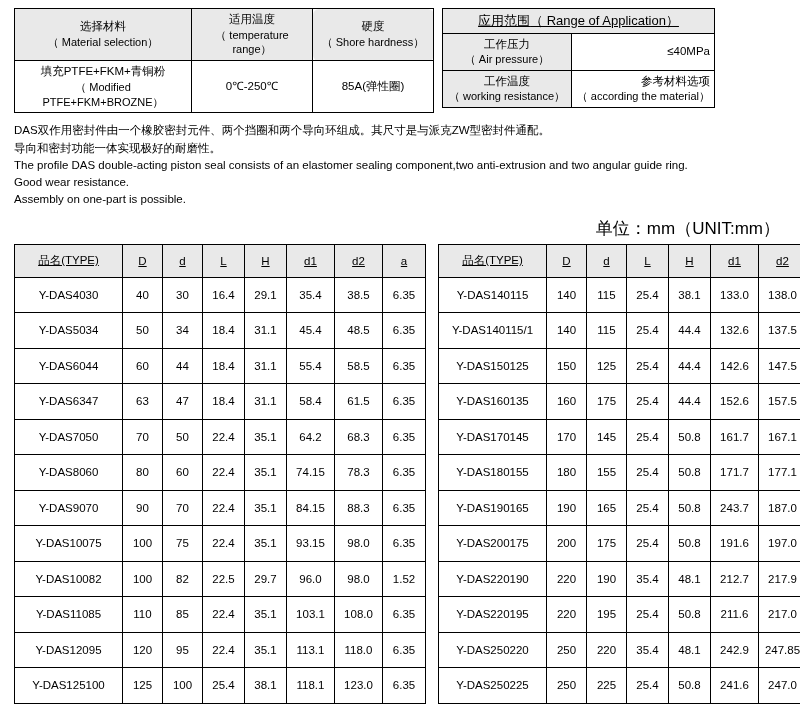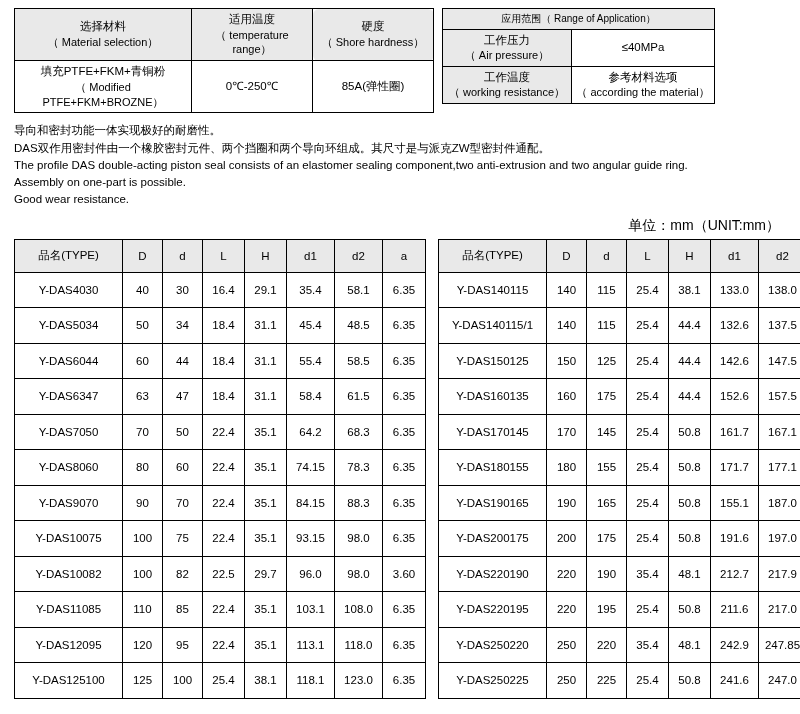--- a/index.html
+++ b/index.html
@@ -51,36 +51,36 @@
     font-size: 11.5px;
   }
   .en {
     display: block;
     font-size: 11px;
   }
   .spec-left .c1 { width: 168px; }
   .spec-left .c2 { width: 112px; }
   .spec-left .c3 { width: 112px; border-radius: 6px; }
 
-  .spec-right .r-title { font-size: 10px; }
+  .spec-right .r-title { font-size: 13px; text-decoration: underline; }
   .spec-right .rc1 { width: 120px; }
-  .spec-right .rc2 { width: 134px; }
+  .spec-right .rc2 { width: 134px; text-align: right; }
 
   
   .desc {
     margin-top: 9px;
     line-height: 1.5;
     font-size: 11.5px;
   }
   .desc p {
     margin: 0;
   }
   .unit-line {
     text-align: right;
-    font-size: 14px;
+    font-size: 17px;
     margin-top: 8px;
     margin-bottom: 4px;
     padding-right: 6px;
   }
 
   
   .data-row {
     display: flex;
     gap: 12px;
     align-items: flex-start;
@@ -95,20 +95,21 @@
     text-align: center;
     vertical-align: middle;
     font-weight: normal;
     font-size: 11.5px;
     height: 34.5px;
     padding: 0 1px;
   }
   .data-table thead th {
     background: #e9e9e9;
     height: 32px;
+    text-decoration: underline;
   }
   .data-table col.type { width: 108px; }
   .data-table col.n    { width: 40px; }
   .data-table col.l    { width: 42px; }
   .data-table col.dd   { width: 48px; }
   .data-table col.a    { width: 43px; }
   .type-cell { text-align: center; }
 </style>
 </head>
 <body>
@@ -167,25 +168,25 @@
             <span class="cn">参考材料选项</span>
             <span class="en">（ according the material）</span>
           </td>
         </tr>
       </tbody>
     </table>
 
   </div>
 
   <div class="desc">
+    <p>DAS双作用密封件由一个橡胶密封元件、两个挡圈和两个导向环组成。其尺寸是与派克ZW型密封件通配。</p>
     <p>导向和密封功能一体实现极好的耐磨性。</p>
-    <p>DAS双作用密封件由一个橡胶密封元件、两个挡圈和两个导向环组成。其尺寸是与派克ZW型密封件通配。</p>
     <p>The profile DAS double-acting piston seal consists of an elastomer sealing component,two anti-extrusion and two angular guide ring.</p>
+    <p>Good wear resistance.</p>
     <p>Assembly on one-part is possible.</p>
-    <p>Good wear resistance.</p>
   </div>
 
   <div class="unit-line">单位：mm（UNIT:mm）</div>
 
   <div class="data-row">
 
     <table class="data-table" id="tbl-left">
       <colgroup>
         <col class="type">
           <col class="n">
@@ -209,21 +210,21 @@
           </tr>
       </thead>
       <tbody>
           <tr>
             <td class="type-cell">Y-DAS4030</td>
             <td>40</td>
             <td>30</td>
             <td>16.4</td>
             <td>29.1</td>
             <td>35.4</td>
-            <td>58.1</td>
+            <td>38.5</td>
             <td>6.35</td>
           </tr>
           <tr>
             <td class="type-cell">Y-DAS5034</td>
             <td>50</td>
             <td>34</td>
             <td>18.4</td>
             <td>31.1</td>
             <td>45.4</td>
             <td>48.5</td>
@@ -290,21 +291,21 @@
             <td>6.35</td>
           </tr>
           <tr>
             <td class="type-cell">Y-DAS10082</td>
             <td>100</td>
             <td>82</td>
             <td>22.5</td>
             <td>29.7</td>
             <td>96.0</td>
             <td>98.0</td>
-            <td>3.60</td>
+            <td>1.52</td>
           </tr>
           <tr>
             <td class="type-cell">Y-DAS11085</td>
             <td>110</td>
             <td>85</td>
             <td>22.4</td>
             <td>35.1</td>
             <td>103.1</td>
             <td>108.0</td>
             <td>6.35</td>
@@ -407,21 +408,21 @@
             <td>50.8</td>
             <td>171.7</td>
             <td>177.1</td>
           </tr>
           <tr>
             <td class="type-cell">Y-DAS190165</td>
             <td>190</td>
             <td>165</td>
             <td>25.4</td>
             <td>50.8</td>
-            <td>155.1</td>
+            <td>243.7</td>
             <td>187.0</td>
           </tr>
           <tr>
             <td class="type-cell">Y-DAS200175</td>
             <td>200</td>
             <td>175</td>
             <td>25.4</td>
             <td>50.8</td>
             <td>191.6</td>
             <td>197.0</td>

